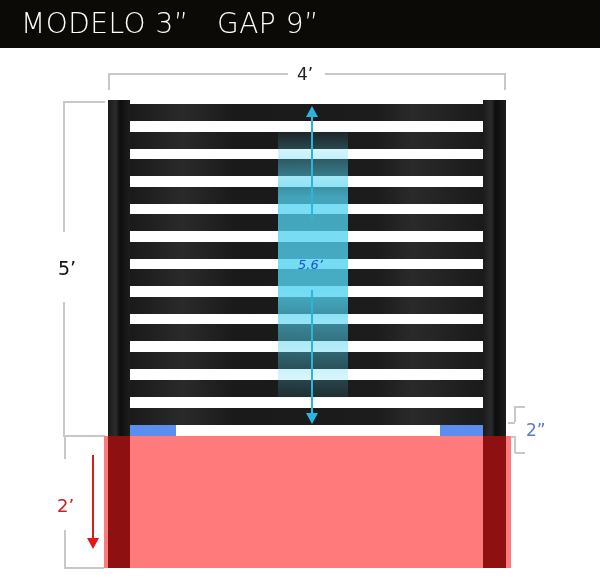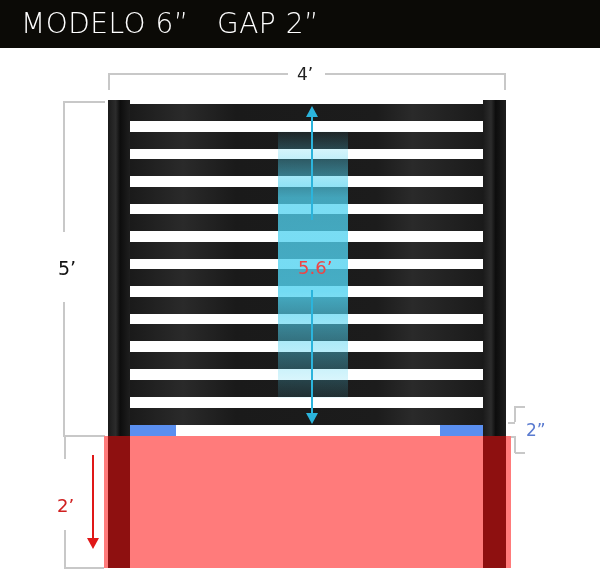--- a/index.html
+++ b/index.html
@@ -17,21 +17,21 @@
   .blue-block{position:absolute;top:425px;height:11px;background:#5a8ff0;}
   .red-area{position:absolute;left:104px;top:436px;width:407px;height:132px;background:#ff7b7b;}
   .red-post{position:absolute;top:436px;height:132px;background:#8e1010;}
   .red-arrow-line{position:absolute;left:92px;top:455px;width:2px;height:84px;background:#e01818;}
   .red-tri{position:absolute;left:87px;top:538px;width:0;height:0;border-left:6px solid transparent;border-right:6px solid transparent;border-top:11px solid #e01818;}
 </style>
 </head>
 <body>
 
 <div class="header">
-  <div class="header-title">MODELO 6”   GAP 2”</div>
+  <div class="header-title">MODELO 3”   GAP 9”</div>
 </div>
 
 <div>
   <div class="dim" style="left:108px;top:73px;width:180px;height:2px;"></div>
   <div class="dim" style="left:325px;top:73px;width:181px;height:2px;"></div>
   <div class="dim" style="left:108px;top:73px;width:2px;height:17px;"></div>
   <div class="dim" style="left:504px;top:73px;width:2px;height:17px;"></div>
   <div class="lbl" style="left:297px;top:64px;font-size:17px;color:#222;">4’</div>
 </div>
 
@@ -58,21 +58,21 @@
   <div class="slat" style="top:324px;"></div>
   <div class="slat" style="top:352px;"></div>
   <div class="slat" style="top:380px;"></div>
   <div class="slat" style="top:408px;"></div>
 
   <div class="beam"></div>
   <div class="arrow-line" style="top:114px;height:106px;"></div>
   <div class="arrow-line" style="top:290px;height:124px;"></div>
   <div class="tri-up"></div>
   <div class="tri-down"></div>
-  <div class="lbl" style="left:298px;top:257px;font-size:18px;color:#ef4444;">5.6’</div>
+  <div class="lbl" style="left:298px;top:257px;font-size:13px;color:#1d4ed8;font-style:italic;">5.6’</div>
 
   <div class="blue-block" style="left:130px;width:46px;"></div>
   <div class="blue-block" style="left:440px;width:43px;"></div>
 </div>
 
 <div>
   <div class="dim" style="left:515px;top:406px;width:10px;height:2px;"></div>
   <div class="dim" style="left:514px;top:406px;width:2px;height:16px;"></div>
   <div class="dim" style="left:508px;top:422px;width:7px;height:2px;"></div>
   <div class="dim" style="left:508px;top:436px;width:7px;height:2px;"></div>

